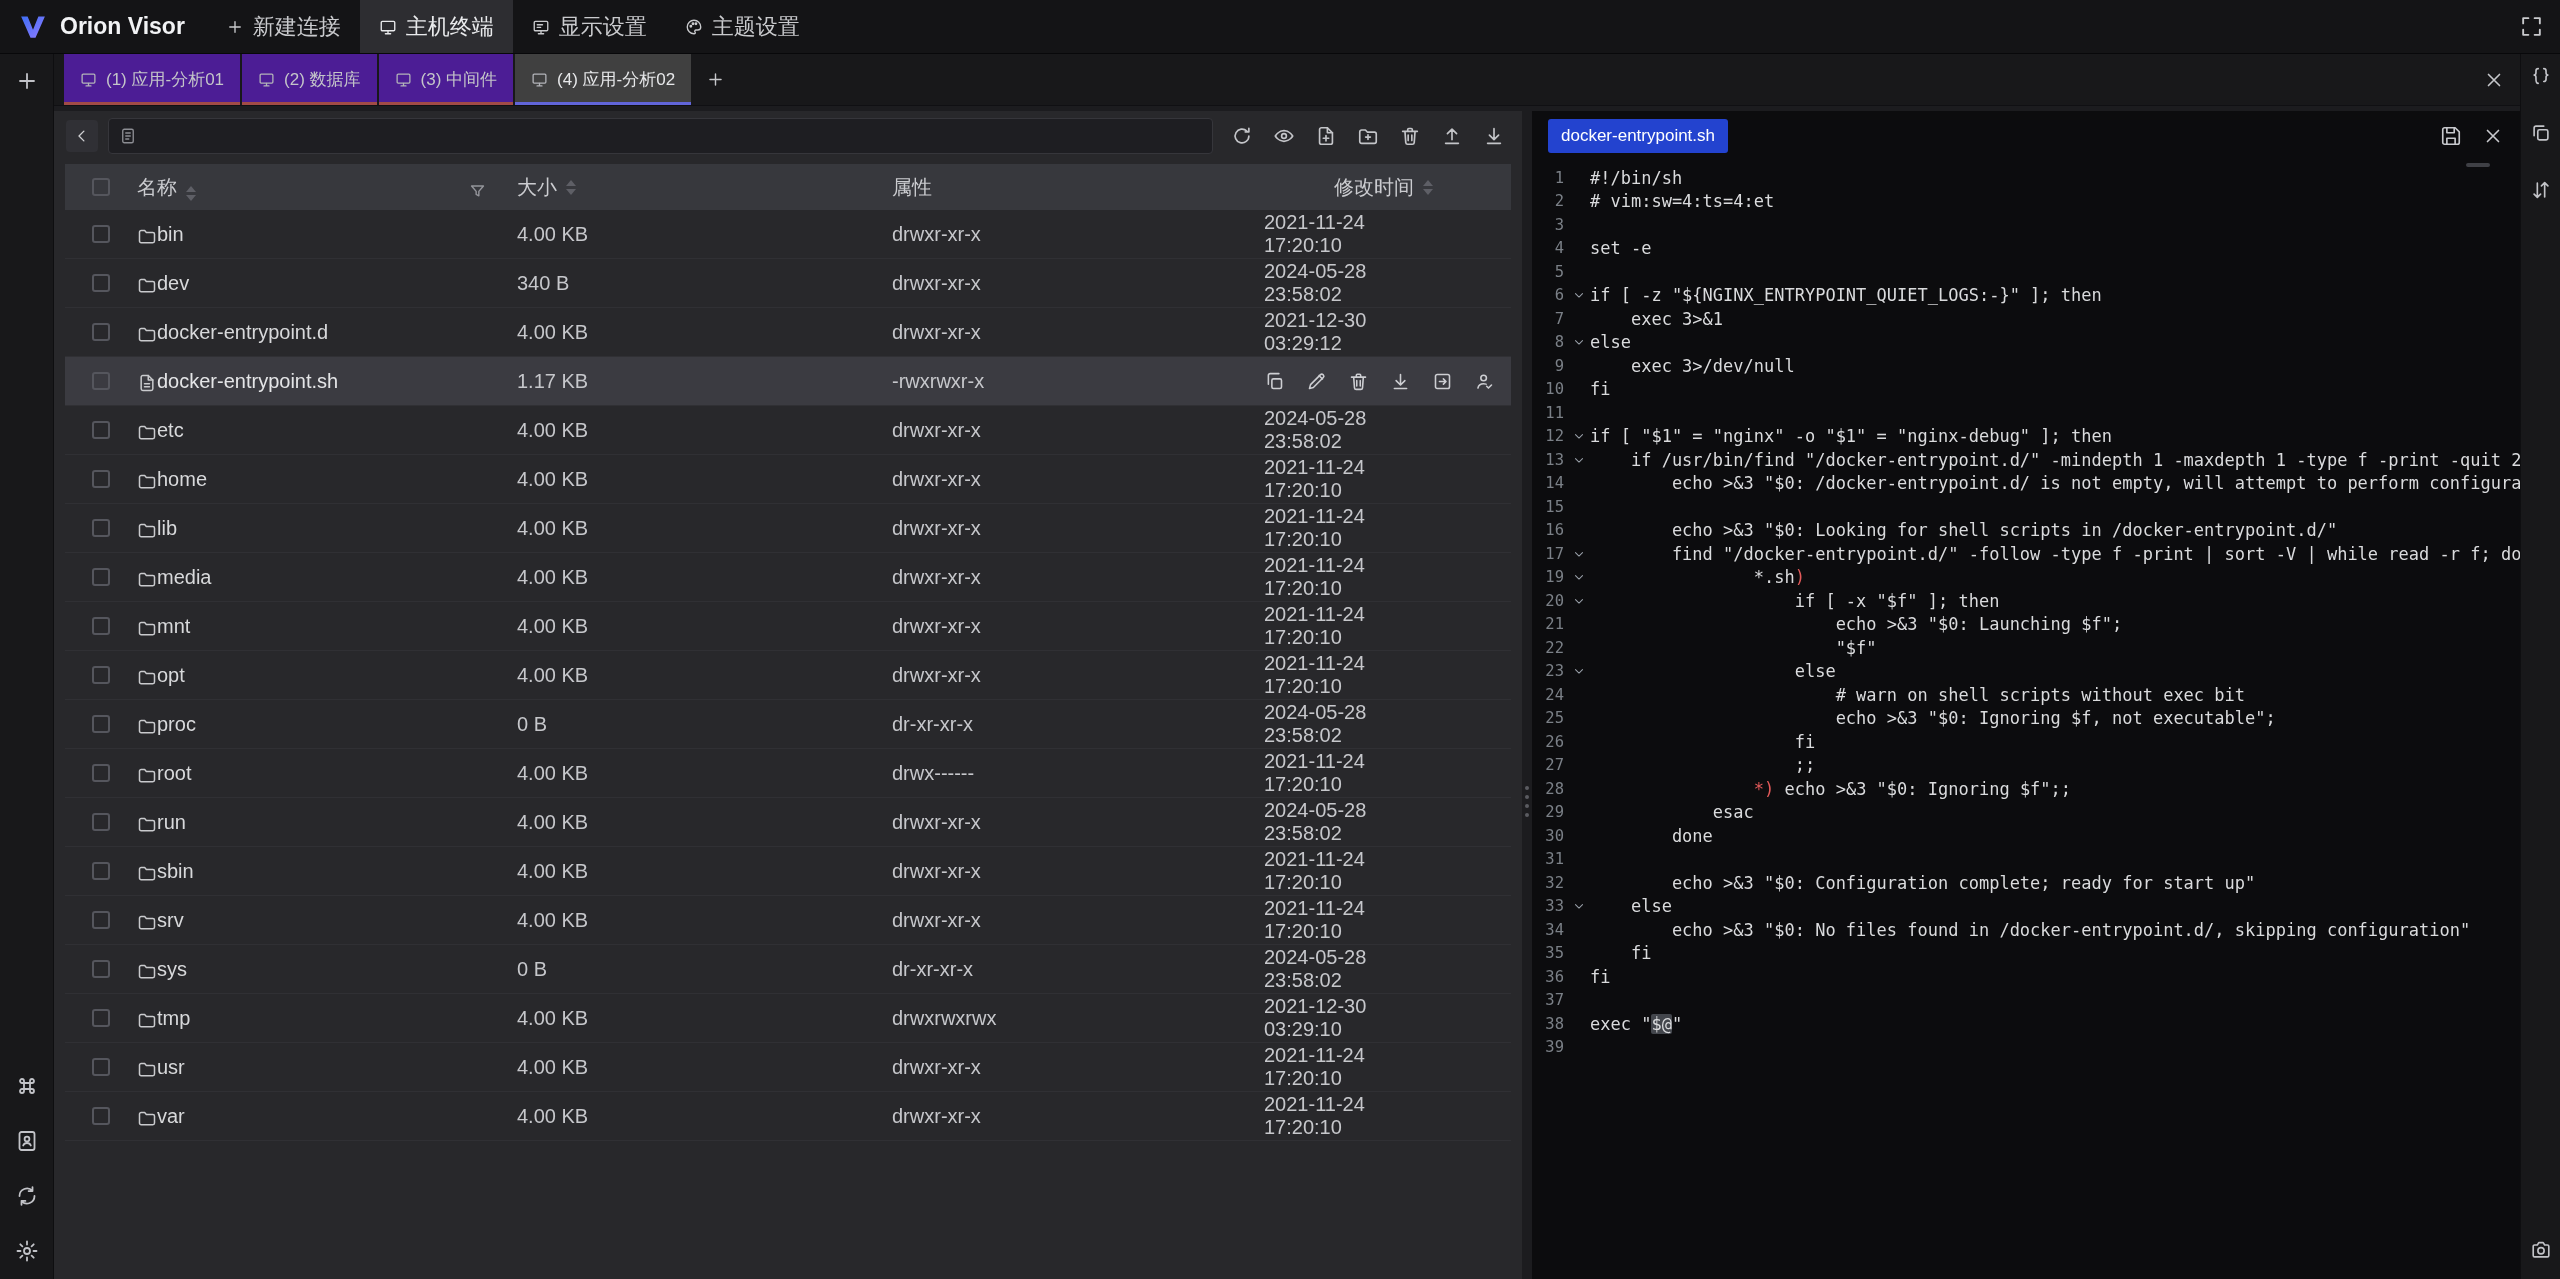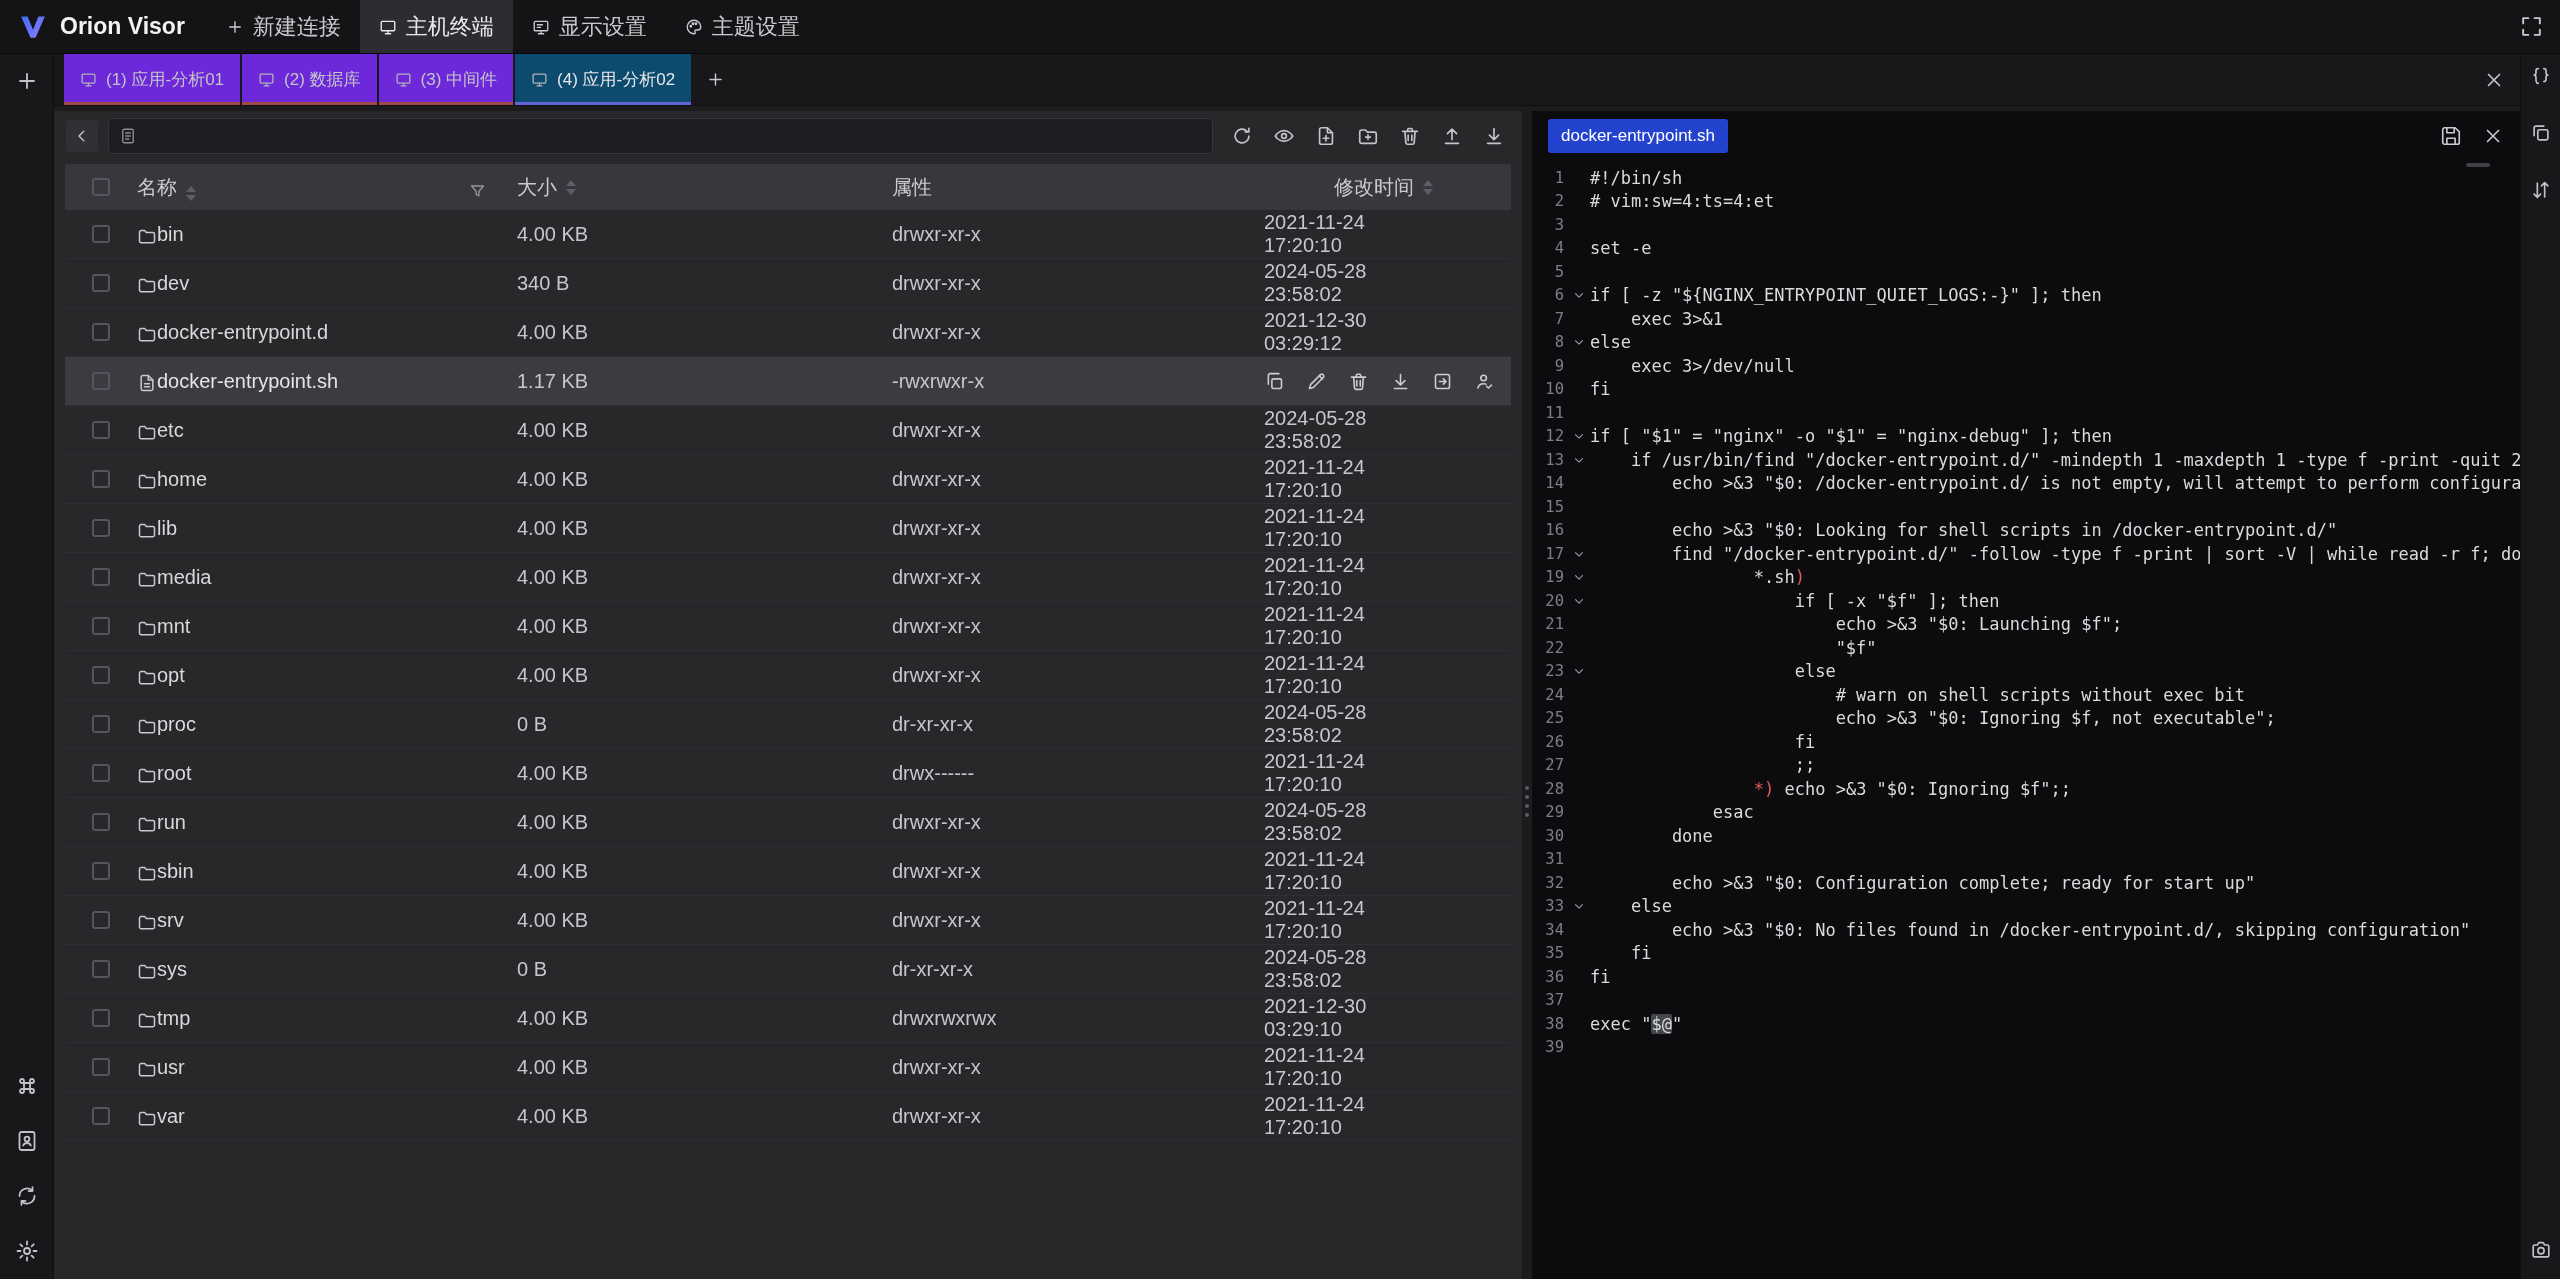--- a/index.html
+++ b/index.html
@@ -31,22 +31,22 @@
     display:flex;flex-direction:column;align-items:center;padding:11px 0 18px}
   .right-rail .rail-group{gap:35px}
   .right-rail .rail-btn{width:22px;height:22px}
 
   .main-col{flex:1;display:flex;flex-direction:column;min-width:0}
 
   
   .tabbar{height:52px;flex:none;background:#18181a;display:flex;align-items:stretch;border-bottom:1px solid #101013}
   .tab-list{display:flex;gap:2px;padding-left:10px}
   .tab{display:flex;align-items:center;gap:9px;padding:0 16px;font-size:17px;color:#c4c5c9;
-    background:#6d28d9;position:relative;cursor:pointer;white-space:nowrap}
-  .tab.active{background:#0c4a6e;color:#e7e8ea}
+    background:#4c1d95;position:relative;cursor:pointer;white-space:nowrap}
+  .tab.active{background:#404040;color:#e7e8ea}
   .tab::after{content:"";position:absolute;left:0;right:0;bottom:0;height:3px;background:var(--ul,#a14b46)}
   .tab .ico{width:17px;height:17px;color:#b3b4b9}
   .tab-add{width:19px;height:19px;align-self:center;margin-left:15px;color:#c6c7cb;cursor:pointer}
   .tabbar-close{width:22px;height:22px;align-self:center;margin-left:auto;margin-right:15px;color:#c6c7cb;cursor:pointer}
 
   
   .content{flex:1;display:flex;min-height:0;padding-top:5px;background:#1c1c1f}
 
   
   .sftp{width:1468px;flex:none;background:#28282b;display:flex;flex-direction:column;min-height:0}

